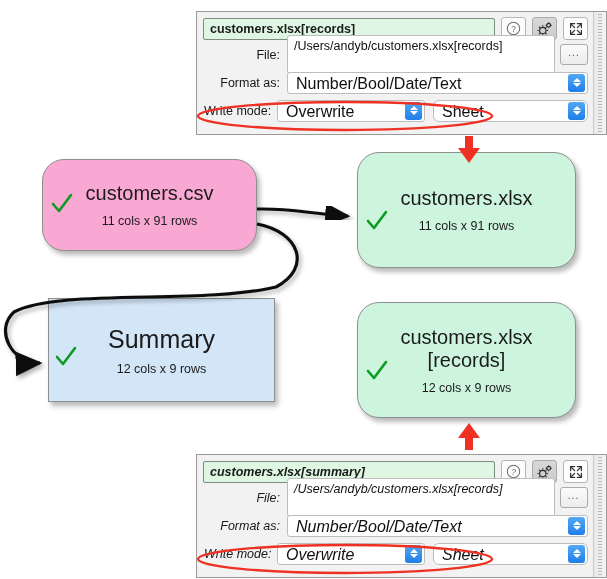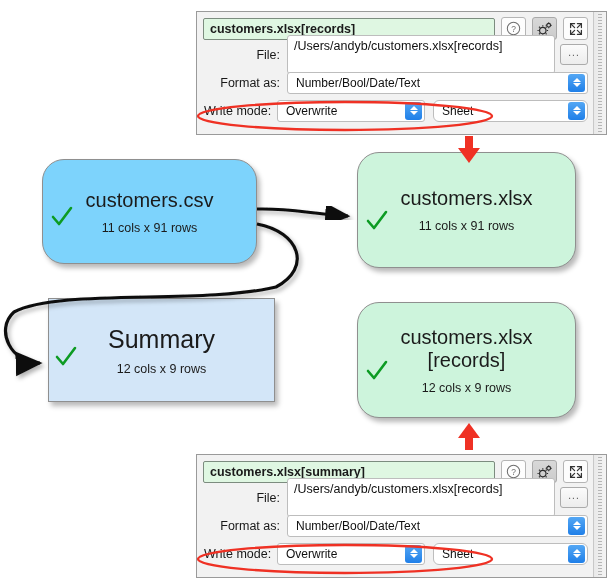--- a/index.html
+++ b/index.html
@@ -72,21 +72,21 @@
     width:28px;height:21px;margin-left:5px;flex:0 0 28px;
     border:1px solid #ababab;border-radius:3px;
     background:linear-gradient(to bottom,#fbfbfb,#ececec);
     display:flex;align-items:center;justify-content:center;
     font-size:10px;color:#555;letter-spacing:1px;box-sizing:border-box;
     padding-bottom:4px;
   }
   .combo{
     flex:1;height:22px;box-sizing:border-box;position:relative;
     background:#ffffff;border:1px solid #bdbdbd;border-radius:3px;
-    font-size:12px;color:#101010;
+    font-size:16px;color:#101010;
     padding:2px 26px 2px 8px;line-height:17px;
     white-space:nowrap;overflow:hidden;
   }
   .stepper{
     position:absolute;right:2px;top:1px;
     width:17px;height:18px;border-radius:3px;
     background:linear-gradient(to bottom,#54a7f4,#1f7fe8);
     display:flex;flex-direction:column;align-items:center;justify-content:center;
     gap:1px;
   }
@@ -192,21 +192,21 @@
           <span class="stepper">
               <i class="up"></i>
               <i class="dn"></i>
             </span>
         </div>
       </div>
     </div>
     <div class="scrollgutter"></div>
   </div>
 
-  <div class="node rounded" id="node-csv" style="left:42px;top:159px;width:215px;height:105px;background:#7dd3fc;">
+  <div class="node rounded" id="node-csv" style="left:42px;top:159px;width:215px;height:92px;background:#f9a8d4;">
     <div class="ntitle">customers.csv</div>
     <div class="nsub">11 cols x 91 rows</div>
     <svg class="check" viewBox="0 0 24 24">
       <path d="M3 12 L9 19 L21 3" fill="none" stroke="#0d9b23" stroke-width="2.6" stroke-linecap="round" stroke-linejoin="round"></path>
     </svg>
   </div>
 
   <div class="node rounded" id="node-xlsx-records" style="left:357px;top:152px;width:219px;height:116px;background:#cdf4dc;">
     <div class="ntitle">
       <span>customers.xlsx</span><br>
@@ -229,21 +229,21 @@
     <div class="ntitle">
       <span>customers.xlsx</span><br>
       <span>[records]</span>
     </div>
     <div class="nsub">12 cols x 9 rows</div>
     <svg class="check" viewBox="0 0 24 24">
       <path d="M3 12 L9 19 L21 3" fill="none" stroke="#0d9b23" stroke-width="2.6" stroke-linecap="round" stroke-linejoin="round"></path>
     </svg>
   </div>
 
-  <div class="panel" id="panel-summary" style="left:196px;top:454px;width:411px;height:124px;">
+  <div class="panel" id="panel-summary" style="left:196px;top:454px;width:411px;height:124px;font-style:italic;">
     <div class="panel-inner">
       <div class="hdr">
         <div class="title-field">customers.xlsx[summary]</div>
         <div class="hbtn flat">
           <svg width="15" height="15" viewBox="0 0 16 16">
             <circle cx="8" cy="8" r="6.6" fill="none" stroke="#6d6d6d" stroke-width="1.1"></circle>
             <text x="8" y="11.4" font-size="9" fill="#6d6d6d" text-anchor="middle" font-family="Liberation Sans, sans-serif">?</text>
           </svg>
         </div>
         <div class="hbtn pressed">

